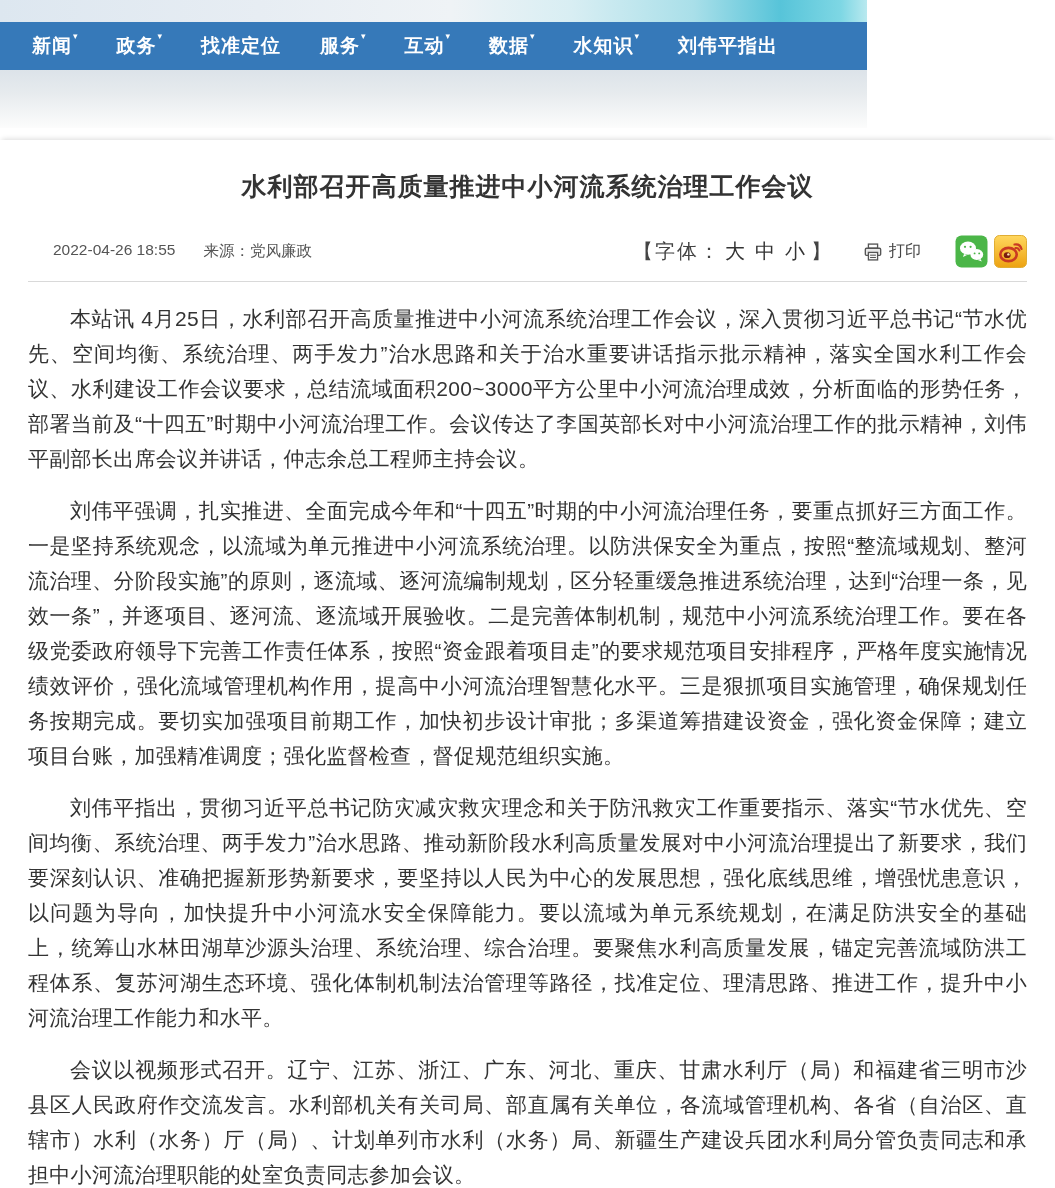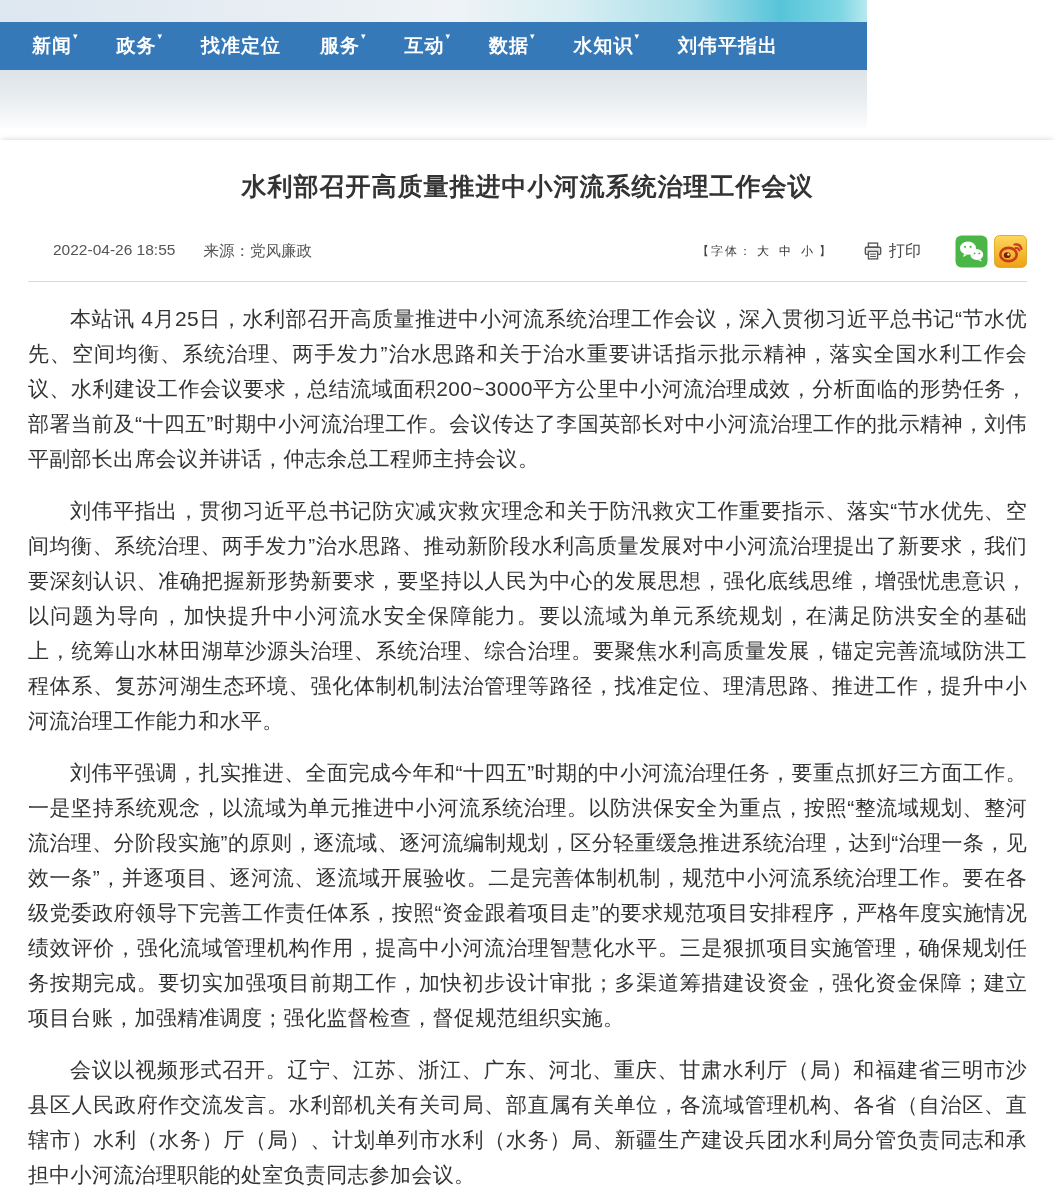--- a/index.html
+++ b/index.html
@@ -43,24 +43,24 @@
     margin:0 0 32px 0;letter-spacing:1px;
   }
   .meta-row{
     display:flex;justify-content:space-between;align-items:center;
     font-size:15.5px;color:#666666;padding:0 0 0 25px;
   }
   .meta-left{display:flex;align-items:flex-start;}
   .meta-date{margin-right:28px;color:#555555;}
   .meta-source{color:#555555;}
   .meta-right{display:flex;align-items:center;}
-  .font-sel{color:#444444;letter-spacing:2px;margin-right:30px;font-size:12px;margin-left:28px;}
+  .font-sel{color:#444444;letter-spacing:2px;margin-right:30px;font-size:20px;margin-left:28px;}
   .font-sel a{color:#333333;text-decoration:none;cursor:pointer;margin:0 4px;}
   .print-btn{
-    display:flex;align-items:flex-start;color:#444444;text-decoration:none;
+    display:flex;align-items:flex-end;color:#444444;text-decoration:none;
     cursor:pointer;margin-right:28px;font-size:16px;
   }
   .print-btn svg{margin-right:6px;display:block;}
   .share-btn{display:block;margin-left:6px;cursor:pointer;line-height:0;}
   .divider{border-bottom:1px solid #d9d9d9;margin-top:13px;}
   .body-text{padding-top:19px;}
   .body-text p{
     margin:0 0 17px 0;font-size:21px;line-height:35px;color:#333333;
     text-align:justify;text-indent:2em;letter-spacing:0.3px;
   }
@@ -139,17 +139,17 @@
           <path d="M21.5 13 Q24.6 12.6 25.4 15.6" fill="none" stroke="#c93a22" stroke-width="2" stroke-linecap="round"></path>
         </svg>
       </a>
     </div>
   </div>
 
   <div class="divider"></div>
 
   <div class="body-text">
     <p>本站讯 4月25日，水利部召开高质量推进中小河流系统治理工作会议，深入贯彻习近平总书记“节水优先、空间均衡、系统治理、两手发力”治水思路和关于治水重要讲话指示批示精神，落实全国水利工作会议、水利建设工作会议要求，总结流域面积200~3000平方公里中小河流治理成效，分析面临的形势任务，部署当前及“十四五”时期中小河流治理工作。会议传达了李国英部长对中小河流治理工作的批示精神，刘伟平副部长出席会议并讲话，仲志余总工程师主持会议。</p>
+    <p>刘伟平强调，扎实推进、全面完成今年和“十四五”时期的中小河流治理任务，要重点抓好三方面工作。一是坚持系统观念，以流域为单元推进中小河流系统治理。以防洪保安全为重点，按照“整流域规划、整河流治理、分阶段实施”的原则，逐流域、逐河流编制规划，区分轻重缓急推进系统治理，达到“治理一条，见效一条”，并逐项目、逐河流、逐流域开展验收。二是完善体制机制，规范中小河流系统治理工作。要在各级党委政府领导下完善工作责任体系，按照“资金跟着项目走”的要求规范项目安排程序，严格年度实施情况绩效评价，强化流域管理机构作用，提高中小河流治理智慧化水平。三是狠抓项目实施管理，确保规划任务按期完成。要切实加强项目前期工作，加快初步设计审批；多渠道筹措建设资金，强化资金保障；建立项目台账，加强精准调度；强化监督检查，督促规范组织实施。</p>
     <p>刘伟平指出，贯彻习近平总书记防灾减灾救灾理念和关于防汛救灾工作重要指示、落实“节水优先、空间均衡、系统治理、两手发力”治水思路、推动新阶段水利高质量发展对中小河流治理提出了新要求，我们要深刻认识、准确把握新形势新要求，要坚持以人民为中心的发展思想，强化底线思维，增强忧患意识，以问题为导向，加快提升中小河流水安全保障能力。要以流域为单元系统规划，在满足防洪安全的基础上，统筹山水林田湖草沙源头治理、系统治理、综合治理。要聚焦水利高质量发展，锚定完善流域防洪工程体系、复苏河湖生态环境、强化体制机制法治管理等路径，找准定位、理清思路、推进工作，提升中小河流治理工作能力和水平。</p>
-    <p>刘伟平强调，扎实推进、全面完成今年和“十四五”时期的中小河流治理任务，要重点抓好三方面工作。一是坚持系统观念，以流域为单元推进中小河流系统治理。以防洪保安全为重点，按照“整流域规划、整河流治理、分阶段实施”的原则，逐流域、逐河流编制规划，区分轻重缓急推进系统治理，达到“治理一条，见效一条”，并逐项目、逐河流、逐流域开展验收。二是完善体制机制，规范中小河流系统治理工作。要在各级党委政府领导下完善工作责任体系，按照“资金跟着项目走”的要求规范项目安排程序，严格年度实施情况绩效评价，强化流域管理机构作用，提高中小河流治理智慧化水平。三是狠抓项目实施管理，确保规划任务按期完成。要切实加强项目前期工作，加快初步设计审批；多渠道筹措建设资金，强化资金保障；建立项目台账，加强精准调度；强化监督检查，督促规范组织实施。</p>
     <p>会议以视频形式召开。辽宁、江苏、浙江、广东、河北、重庆、甘肃水利厅（局）和福建省三明市沙县区人民政府作交流发言。水利部机关有关司局、部直属有关单位，各流域管理机构、各省（自治区、直辖市）水利（水务）厅（局）、计划单列市水利（水务）局、新疆生产建设兵团水利局分管负责同志和承担中小河流治理职能的处室负责同志参加会议。</p>
   </div>
 </main>
 
 </body></html>

